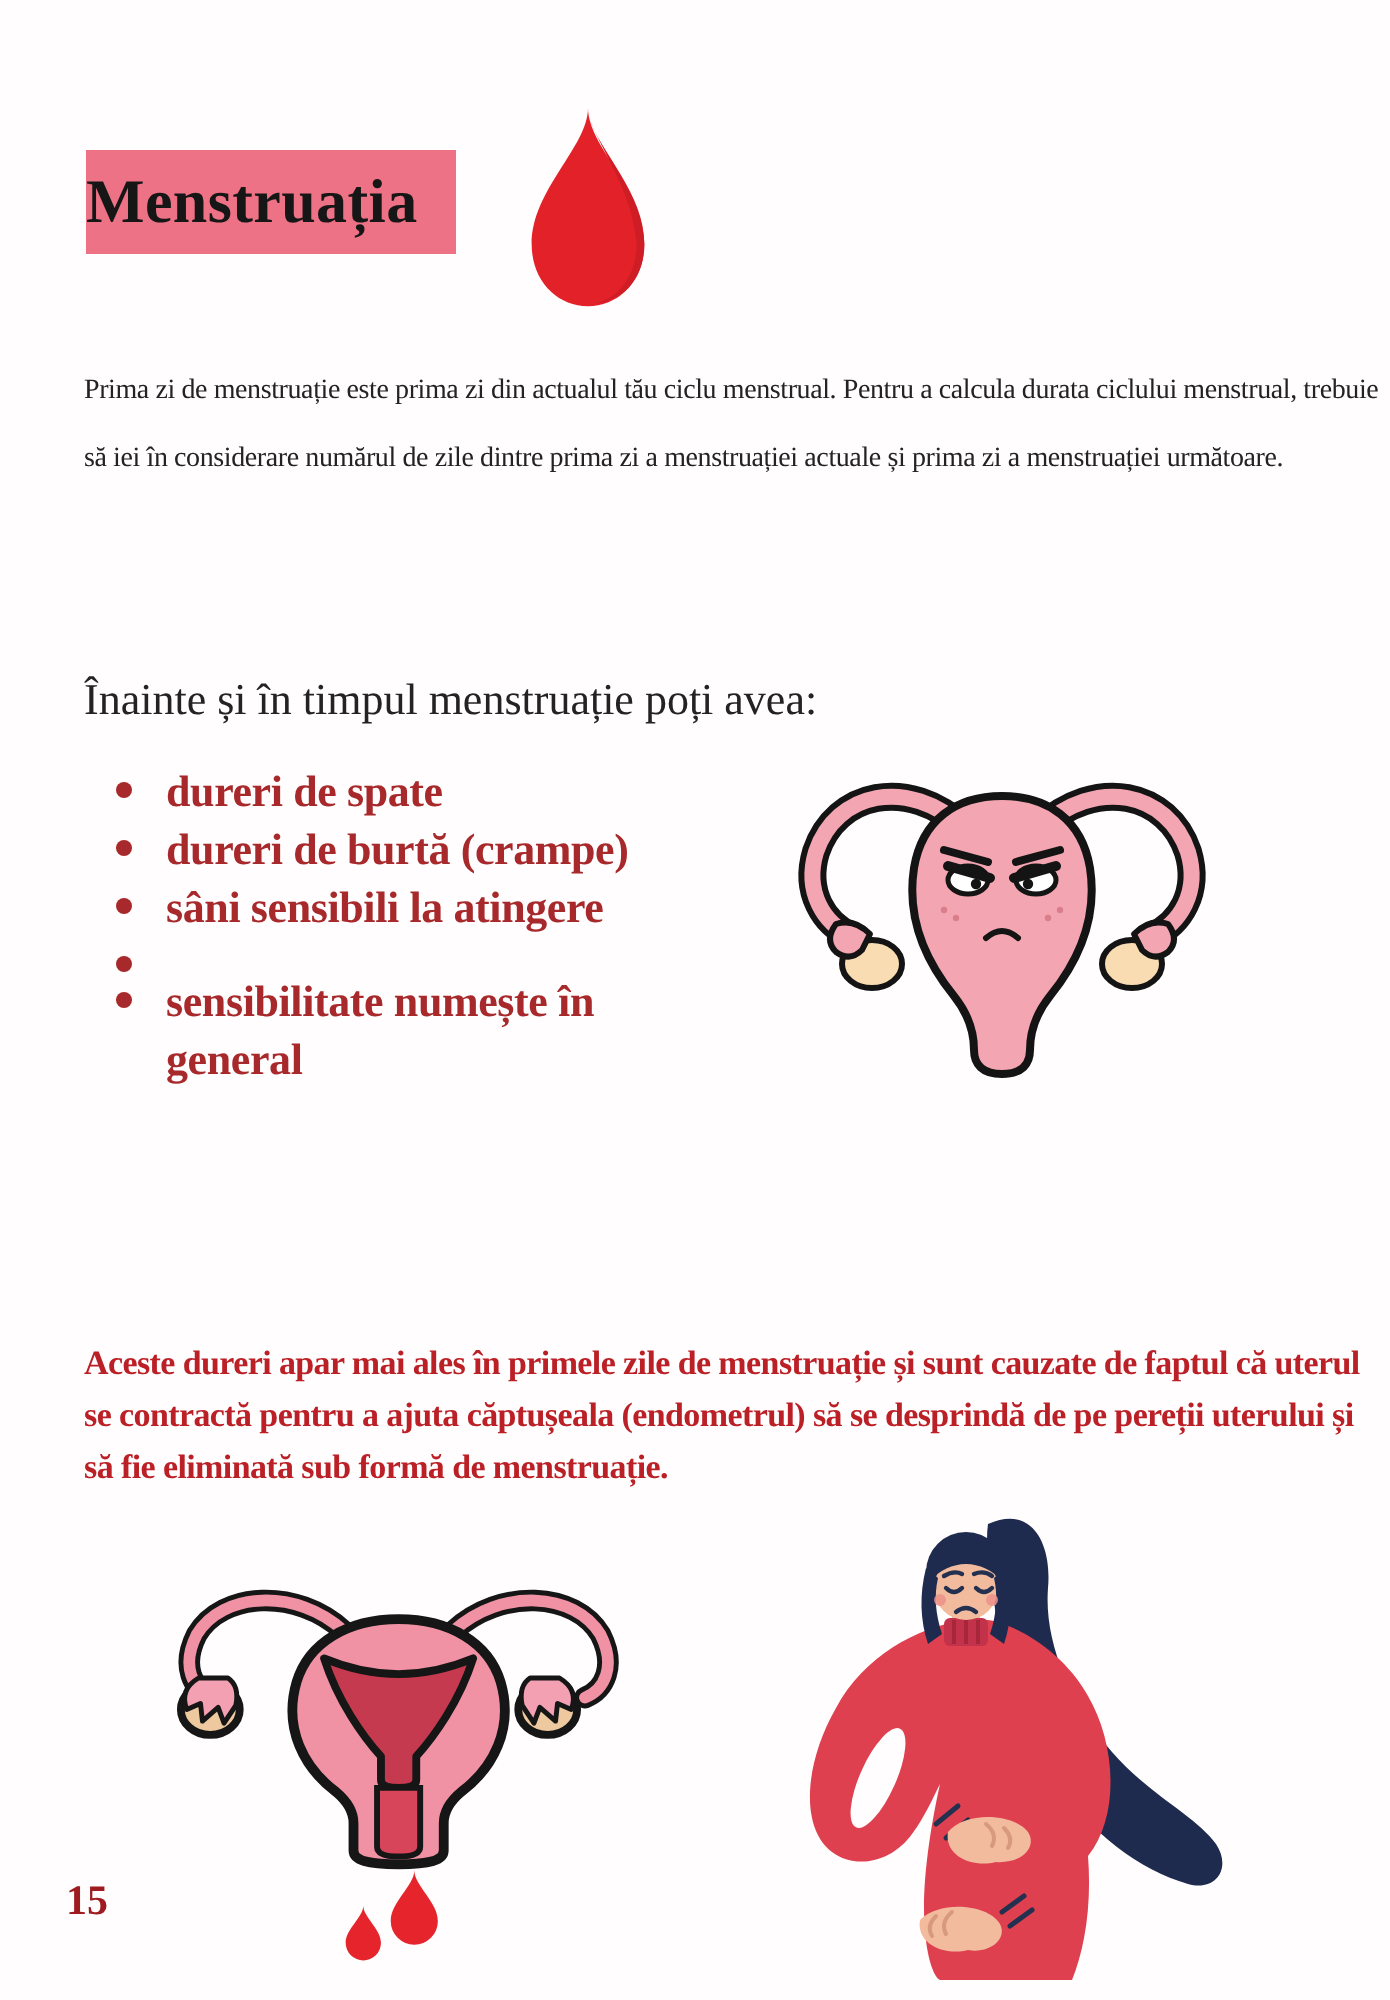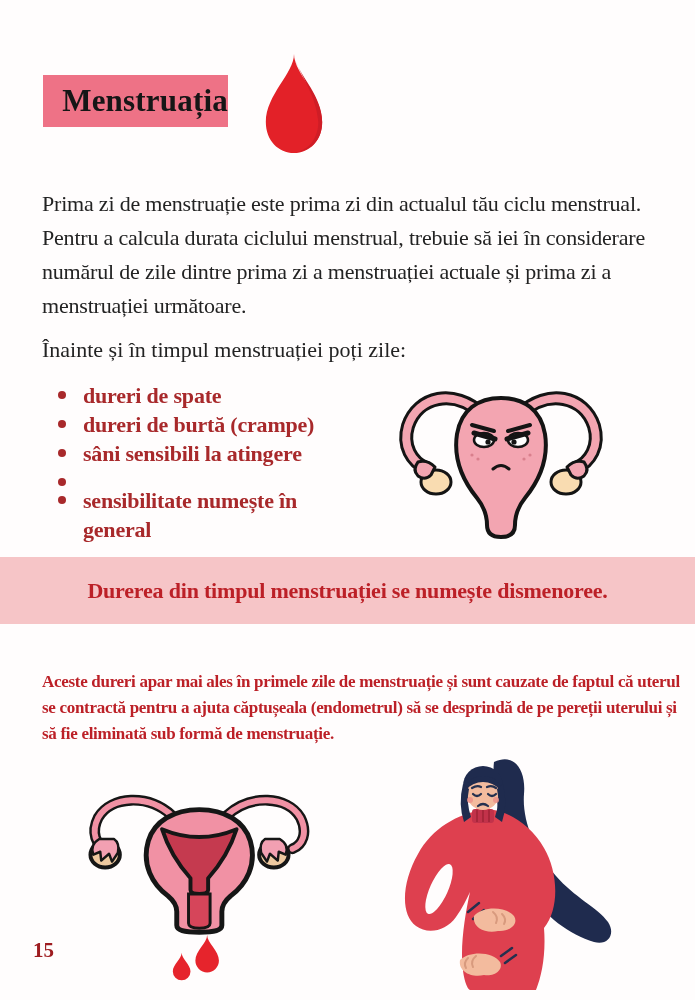--- a/index.html
+++ b/index.html
@@ -11,27 +11,27 @@
   html,body{margin:0;padding:0;background:#e9e9e9;}
   .page{
     position:relative; width:695px; height:1000px; margin:0 auto;
     background:var(--page-bg); overflow:hidden;
     font-family:"Liberation Serif","DejaVu Serif",serif; color:var(--body-text);
   }
   .abs{position:absolute;}
   .title-box{
     left:43px; top:75px; width:185px; height:52px;
     background:var(--title-bg);
-    display:flex; align-items:center; justify-content:flex-end;
+    display:flex; align-items:center; justify-content:flex-start;
     font-size:31px; font-weight:bold; color:#161616; letter-spacing:.2px;
   }
   .drop-icon{left:260px; top:52px;}
   .intro-par{
     left:42px; top:165px; width:648px;
-    font-size:22px; line-height:34px; letter-spacing:-.2px;
+    font-size:14px; line-height:34px; letter-spacing:-.2px;
   }
   .lead-in{
     left:42px; top:312px; width:600px;
     font-size:22px; line-height:32px;
   }
   .symptoms{
     left:58px; top:381px; width:312px;
     margin:0; padding:0; list-style:none;
     color:var(--dark-red-text); font-weight:bold;
     font-size:22px; line-height:29px; letter-spacing:-.2px;
@@ -72,21 +72,21 @@
 
   <div class="abs drop-icon">
     <svg width="68" height="105" viewBox="0 0 70 108">
       <path d="M35 2 C35 22 6 44 6 72 C6 91 19 104 35 104 C51 104 64 91 64 72 C64 44 35 22 35 2 Z" fill="var(--blood-red)"></path>
       <path d="M35 6 C44 28 58 46 60 72 C60 88 51 100 38 103 C54 101 64 89 64 72 C64 46 42 26 35 6 Z" fill="#cf1d26"></path>
     </svg>
   </div>
 
   <p class="abs intro-par">Prima zi de menstruație este prima zi din actualul tău ciclu menstrual. Pentru a calcula durata ciclului menstrual, trebuie să iei în considerare numărul de zile dintre prima zi a menstruației actuale și prima zi a menstruației următoare.</p>
 
-  <p class="abs lead-in">Înainte și în timpul menstruației poți zile:</p>
+  <p class="abs lead-in">Înainte și în timpul menstruație poți avea:</p>
 
   <ul class="abs symptoms">
     <li>
         <span class="dot"></span>
         <span>dureri de spate</span>
       </li>
     <li>
         <span class="dot"></span>
         <span>dureri de burtă (crampe)</span>
       </li>
@@ -128,23 +128,20 @@
       <path d="M88 49 L110 55" stroke="#141414" stroke-width="4" stroke-linecap="round"></path>
       <path d="M146 49 L124 55" stroke="#141414" stroke-width="4" stroke-linecap="round"></path>
       <path d="M109 93 Q117 86 125 93" stroke="#141414" stroke-width="3" fill="none" stroke-linecap="round"></path>
       <circle cx="88" cy="79" r="1.6" fill="#d97f8c"></circle>
       <circle cx="94" cy="83" r="1.6" fill="#d97f8c"></circle>
       <circle cx="146" cy="79" r="1.6" fill="#d97f8c"></circle>
       <circle cx="140" cy="83" r="1.6" fill="#d97f8c"></circle>
     </svg>
   </div>
 
-  <div class="abs callout">
-    <span class="callout-text">Durerea din timpul menstruației se numește dismenoree.</span>
-  </div>
 
   <p class="abs explanation">Aceste dureri apar mai ales în primele zile de menstruație și sunt cauzate de faptul că uterul se contractă pentru a ajuta căptușeala (endometrul) să se desprindă de pe pereții uterului și să fie eliminată sub formă de menstruație.</p>
 
   <div class="abs uterus-diagram">
     <svg width="255" height="200" viewBox="0 0 260 200">
 
       <path d="M112 24 C88 2 50 4 37 26 C29 42 35 54 45 58" fill="none" stroke="#161616" stroke-width="11" stroke-linecap="round"></path>
       <path d="M112 24 C88 2 50 4 37 26 C29 42 35 54 45 58" fill="none" stroke="#f191a4" stroke-width="6" stroke-linecap="round"></path>
       <path d="M168 24 C192 2 230 4 243 26 C251 42 245 54 235 58" fill="none" stroke="#161616" stroke-width="11" stroke-linecap="round"></path>
       <path d="M168 24 C192 2 230 4 243 26 C251 42 245 54 235 58" fill="none" stroke="#f191a4" stroke-width="6" stroke-linecap="round"></path>

